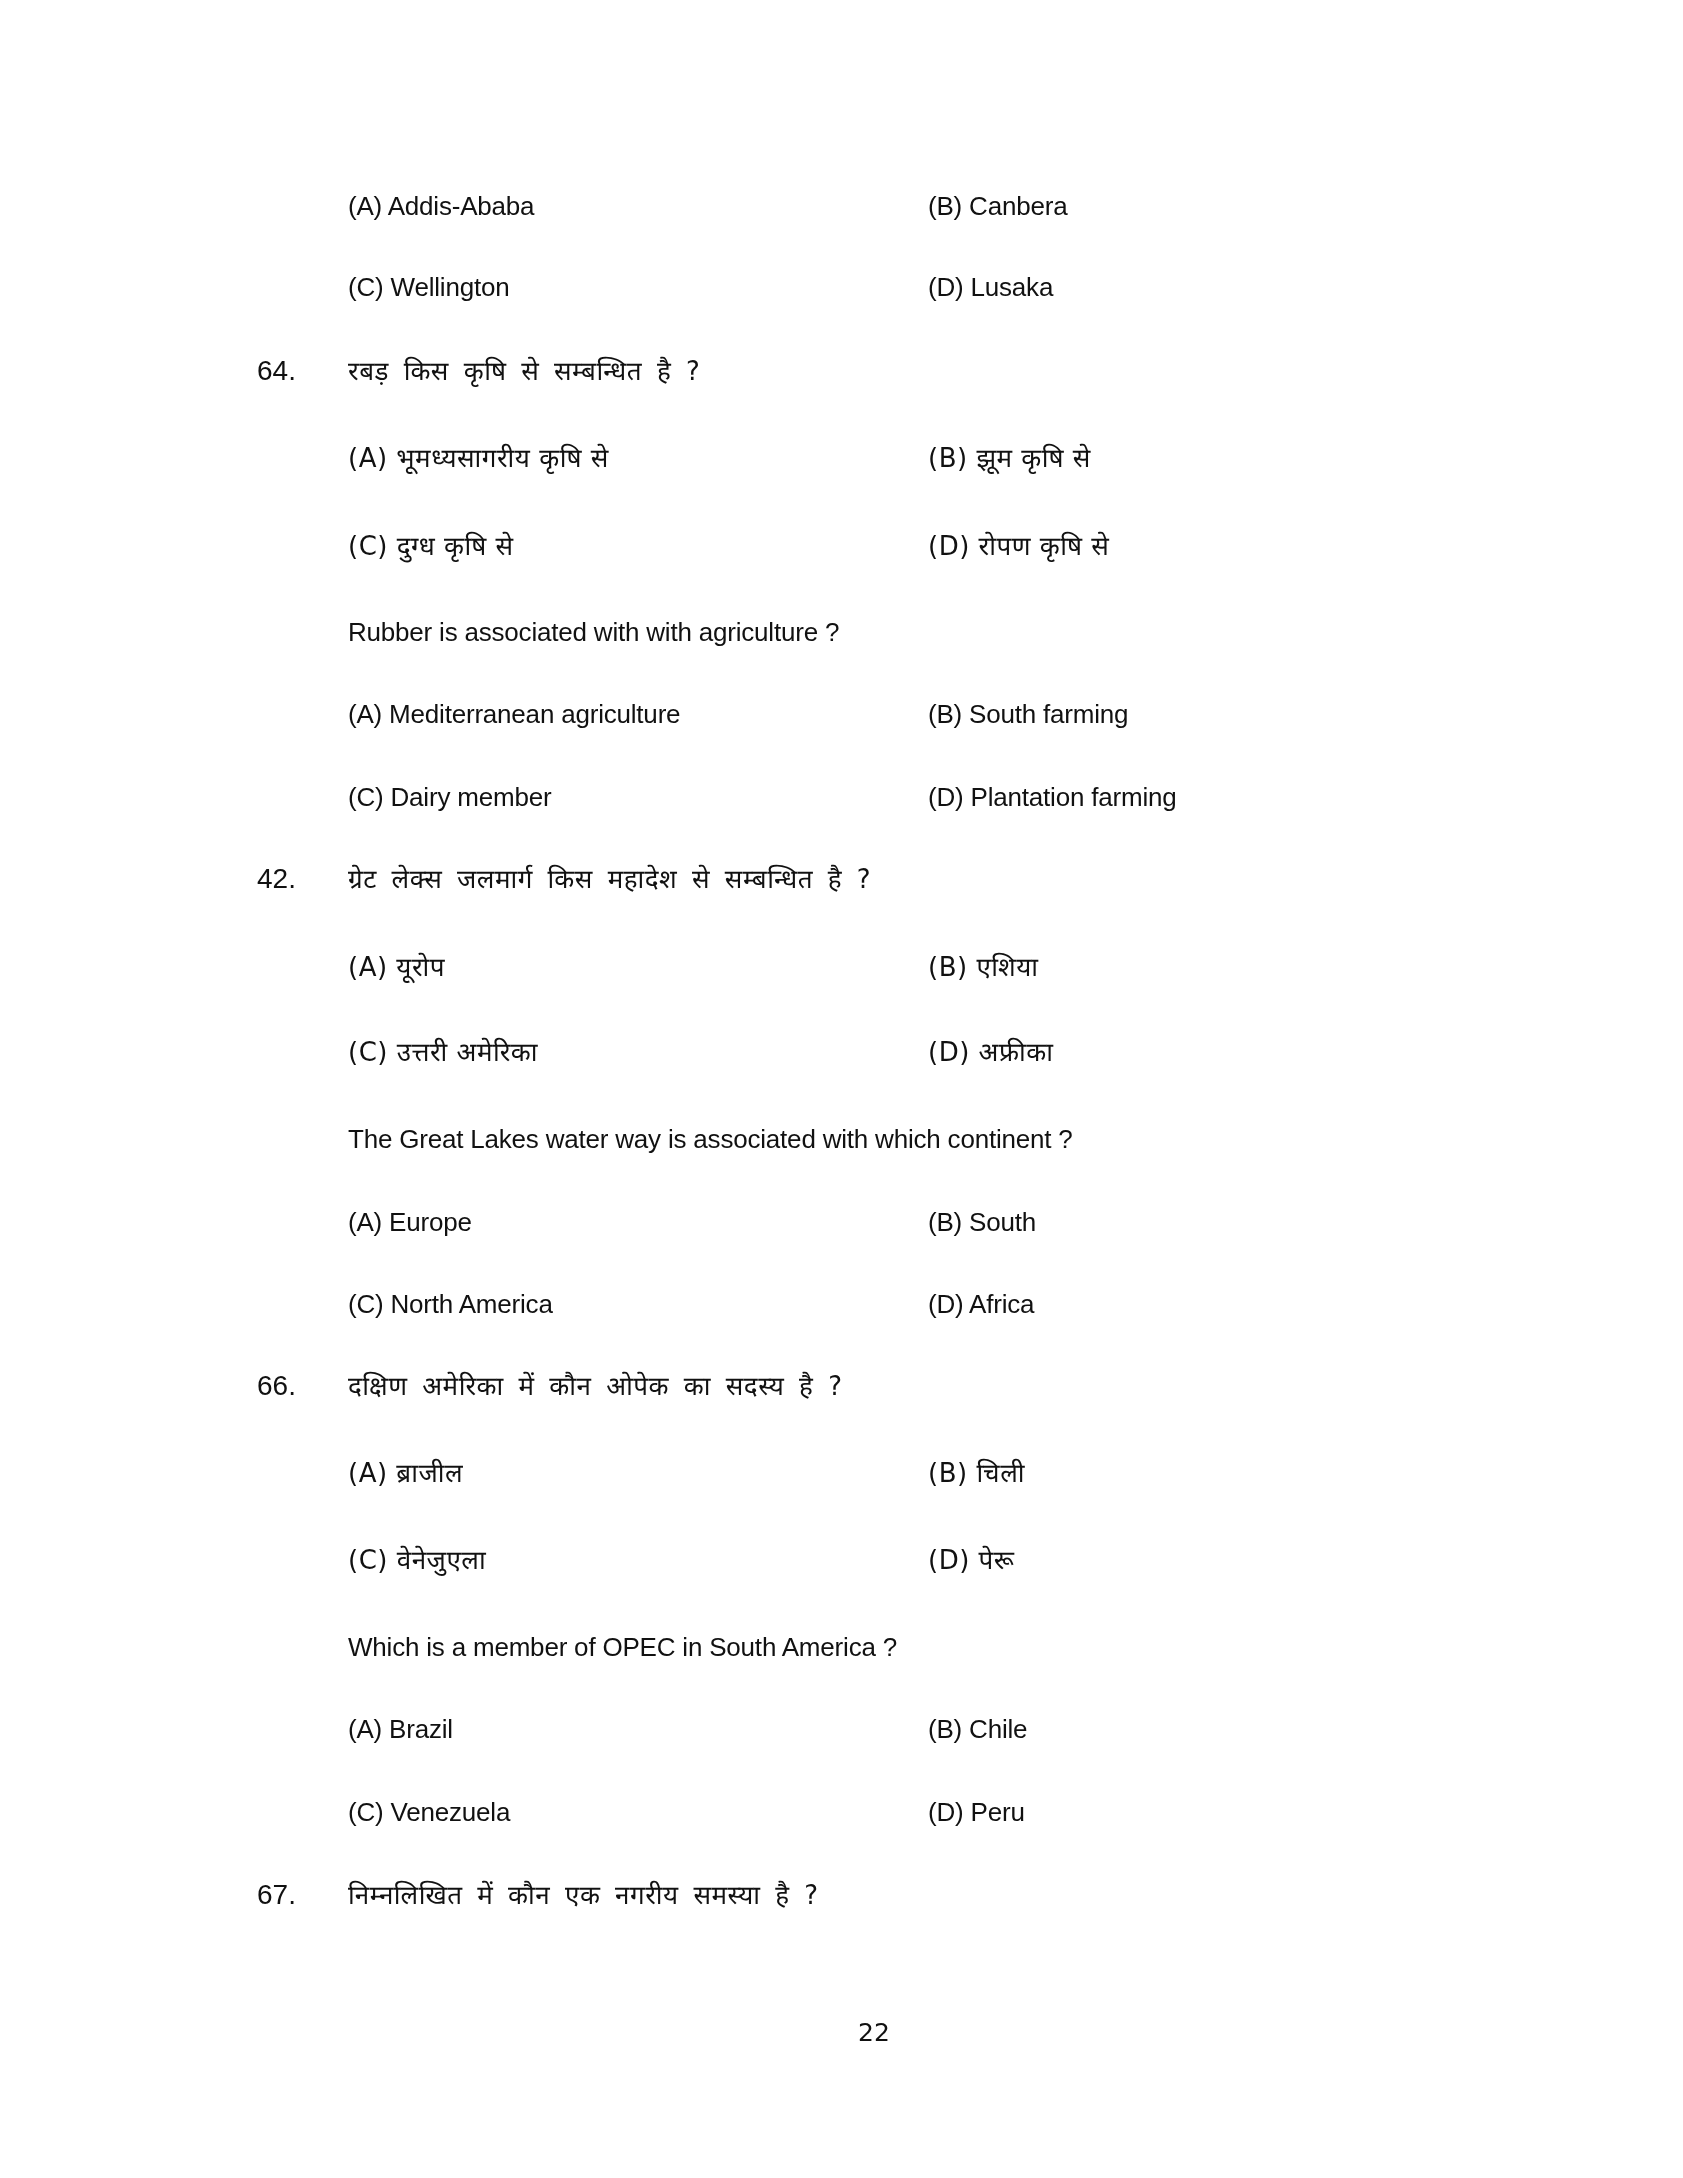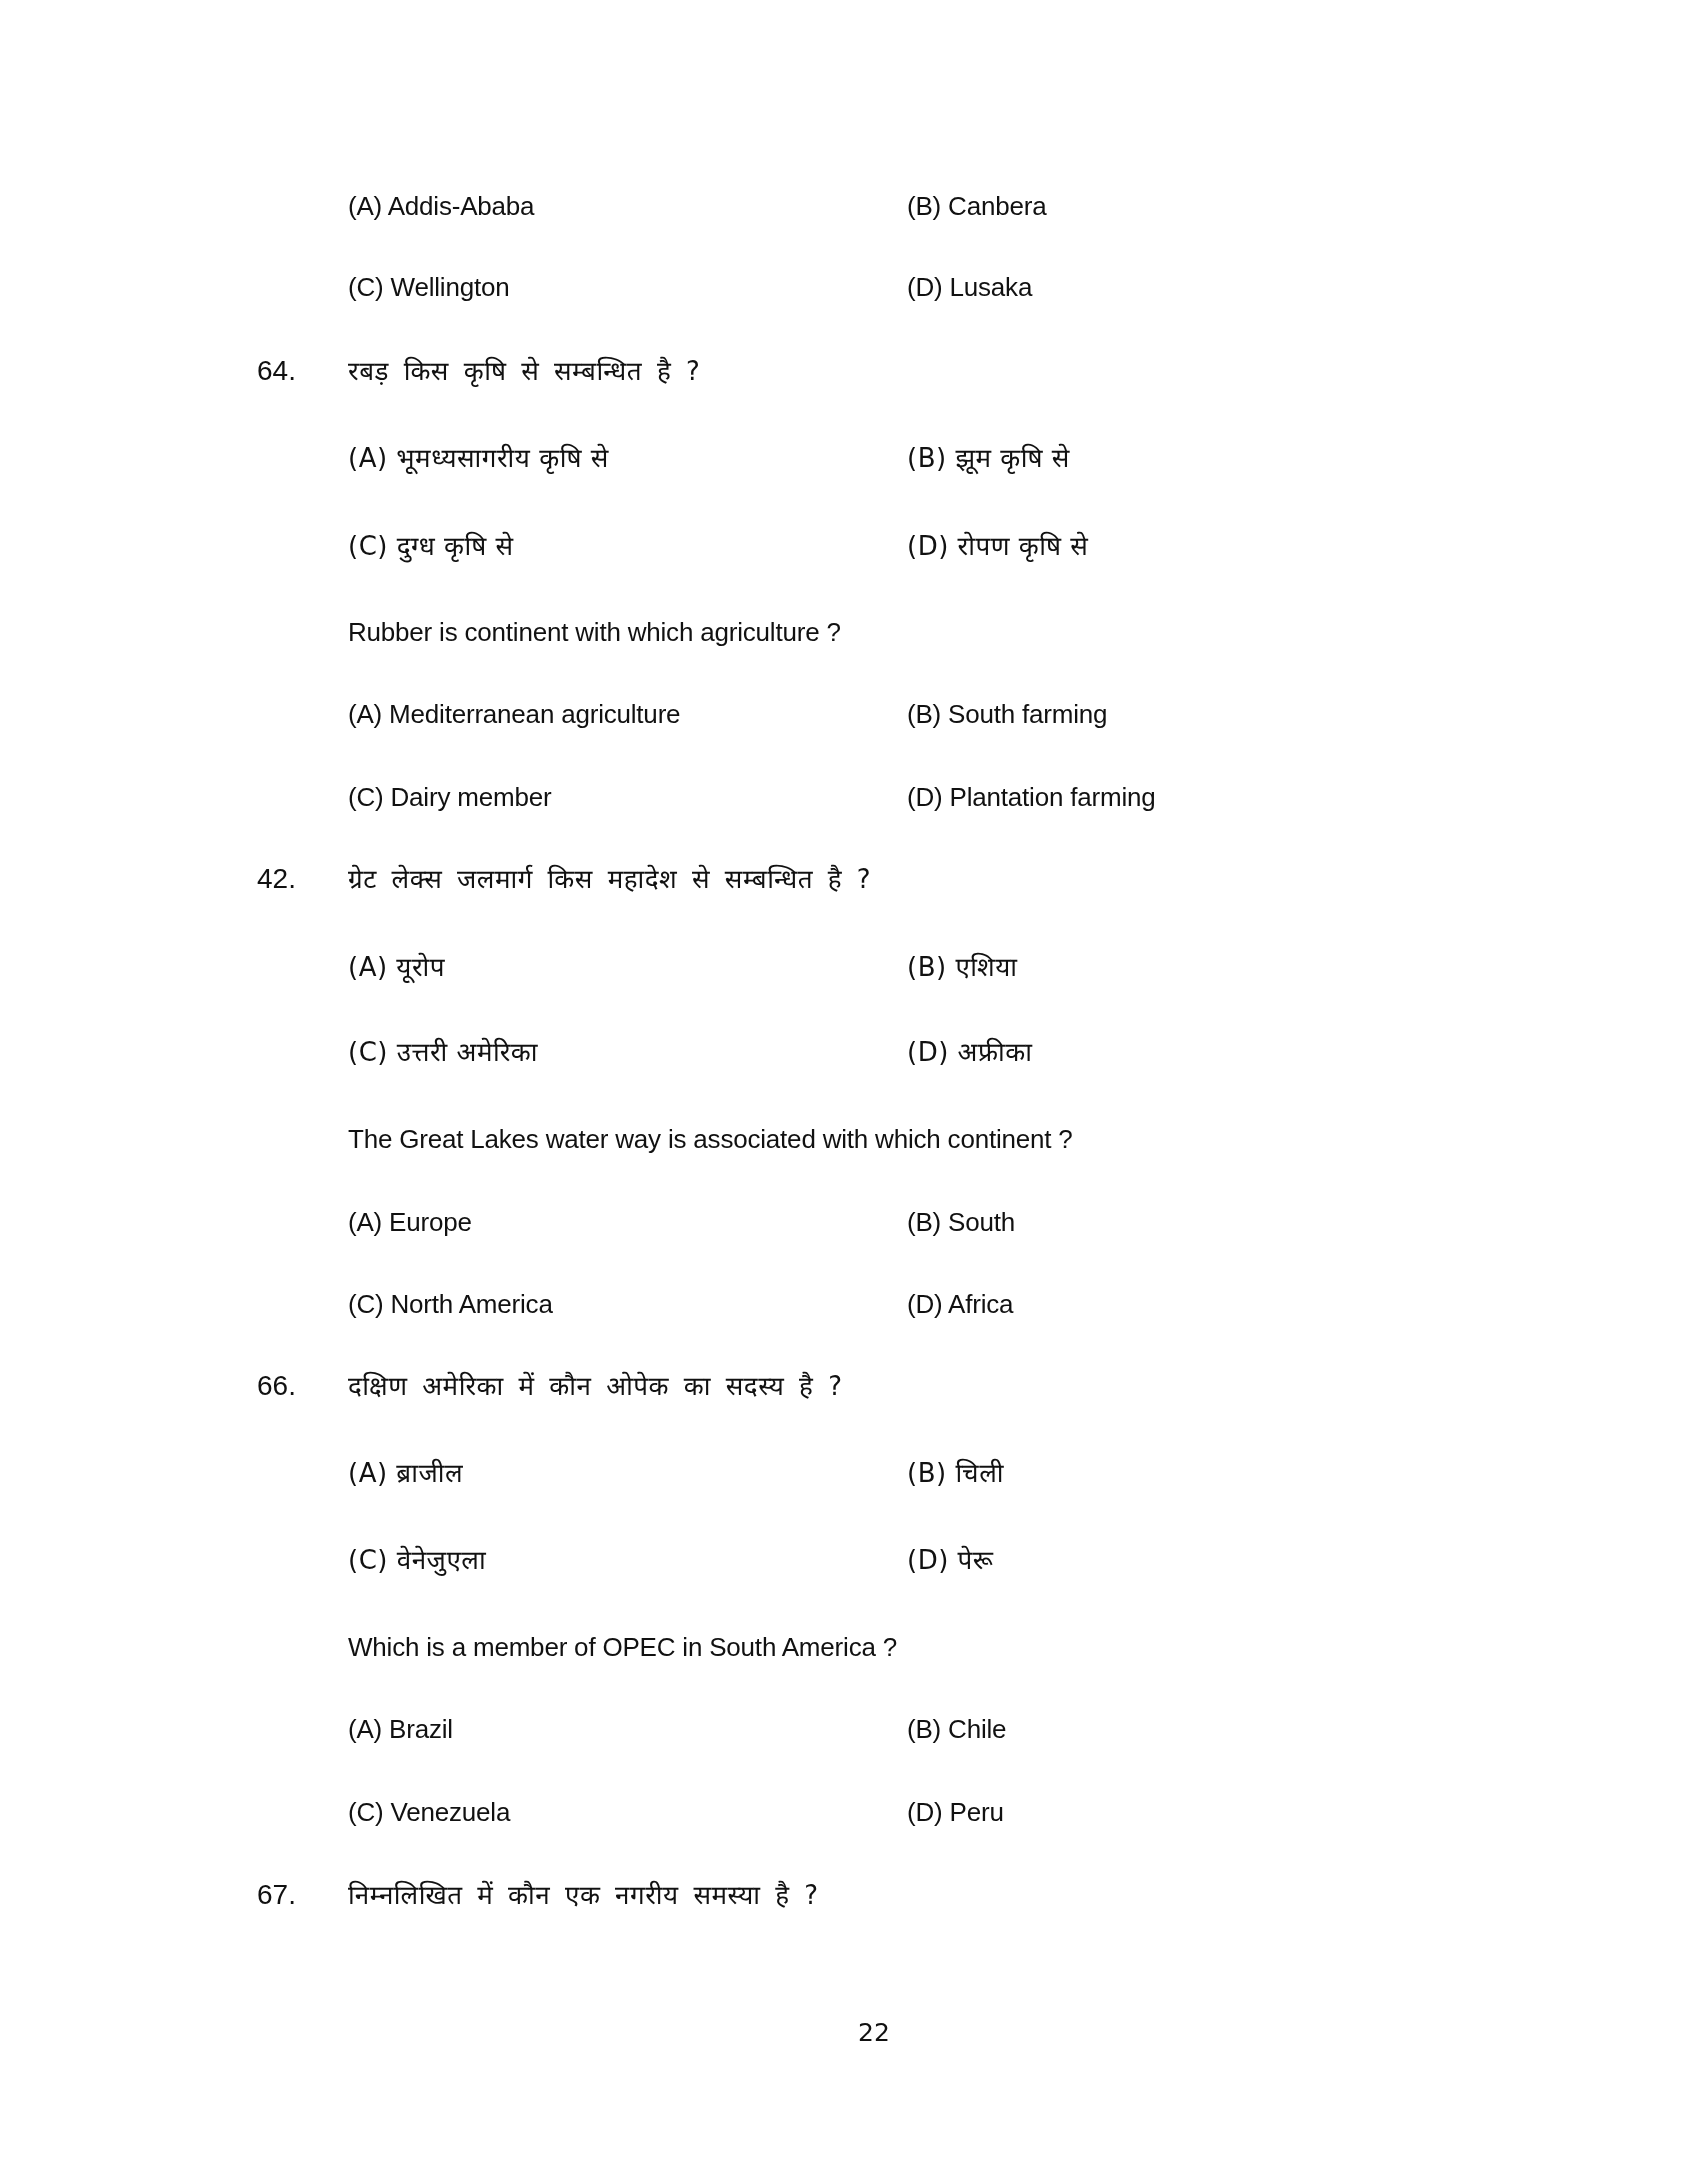--- a/index.html
+++ b/index.html
@@ -3,21 +3,21 @@
 <meta charset="utf-8">
 <style>
   html, body { margin: 0; padding: 0; background: #ffffff; }
   body { width: 1683px; height: 2178px; position: relative; overflow: hidden; color: #111111; font-family: "Liberation Sans", "DejaVu Sans", sans-serif; }
   .page { position: absolute; left: 0; top: 0; width: 1683px; height: 2178px; background: #ffffff; }
   .line { position: absolute; left: 0; height: 48px; line-height: 48px; white-space: nowrap; }
   .qnum { position: absolute; left: 257px; top: 0; font-size: 28px; line-height: 48px; height: 48px; display: flex; align-items: flex-end; }
   .qnum span { display: inline-block; line-height: 48px; padding-top: 6px; }
   .txt { position: absolute; top: 0; font-size: 26px; line-height: 48px; letter-spacing: -0.2px; }
   .col-a { left: 348px; }
-  .col-b { left: 907px; text-align: center; }
+  .col-b { left: 928px; text-align: center; }
   .hi { font-family: "DejaVu Sans", sans-serif; font-size: 26px; letter-spacing: 0.5px; }
   .hi-q { word-spacing: 6px; }
   .page-num { position: absolute; left: 0; width: 1748px; top: 2016px; text-align: center; font-size: 25px; font-family: "DejaVu Sans", sans-serif; line-height: 34px; }
 </style>
 </head>
 <body>
 
 <div class="page">
 
   <div class="line" style="top:182px;">
@@ -37,21 +37,21 @@
   </div>
   <div class="line" style="top:434px;">
     <span class="txt col-a hi">(A) भूमध्यसागरीय कृषि से</span>
     <span class="txt col-b hi">(B) झूम कृषि से</span>
   </div>
   <div class="line" style="top:522px;">
     <span class="txt col-a hi">(C) दुग्ध कृषि से</span>
     <span class="txt col-b hi">(D) रोपण कृषि से</span>
   </div>
   <div class="line" style="top:608px;">
-    <span class="txt col-a">Rubber is continent with which agriculture ?</span>
+    <span class="txt col-a">Rubber is associated with with agriculture ?</span>
   </div>
   <div class="line" style="top:690px;">
     <span class="txt col-a">(A) Mediterranean agriculture</span>
     <span class="txt col-b">(B) South farming</span>
   </div>
   <div class="line" style="top:773px;">
     <span class="txt col-a">(C) Dairy member</span>
     <span class="txt col-b">(D) Plantation farming</span>
   </div>
 

